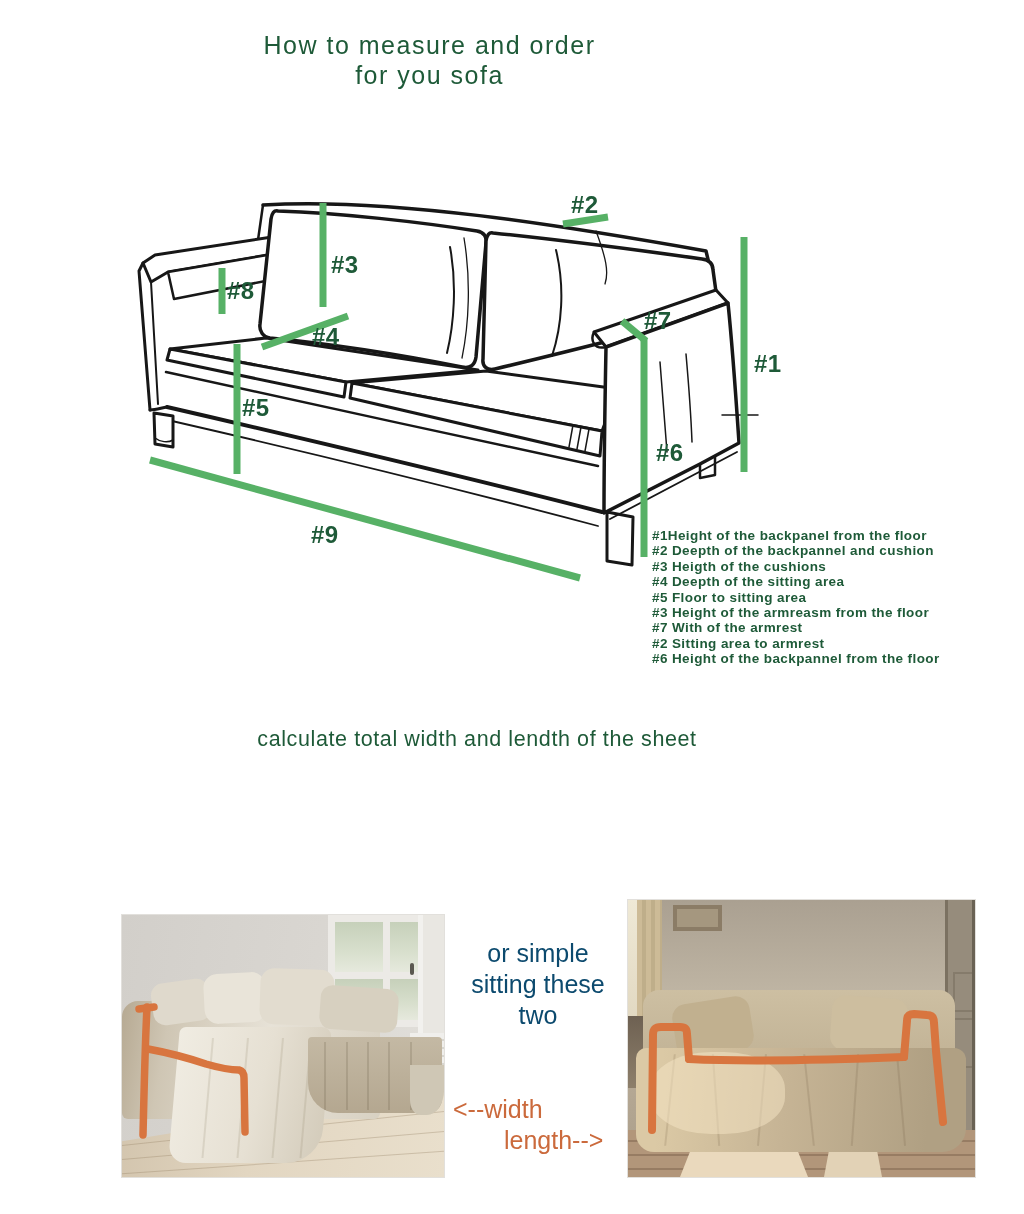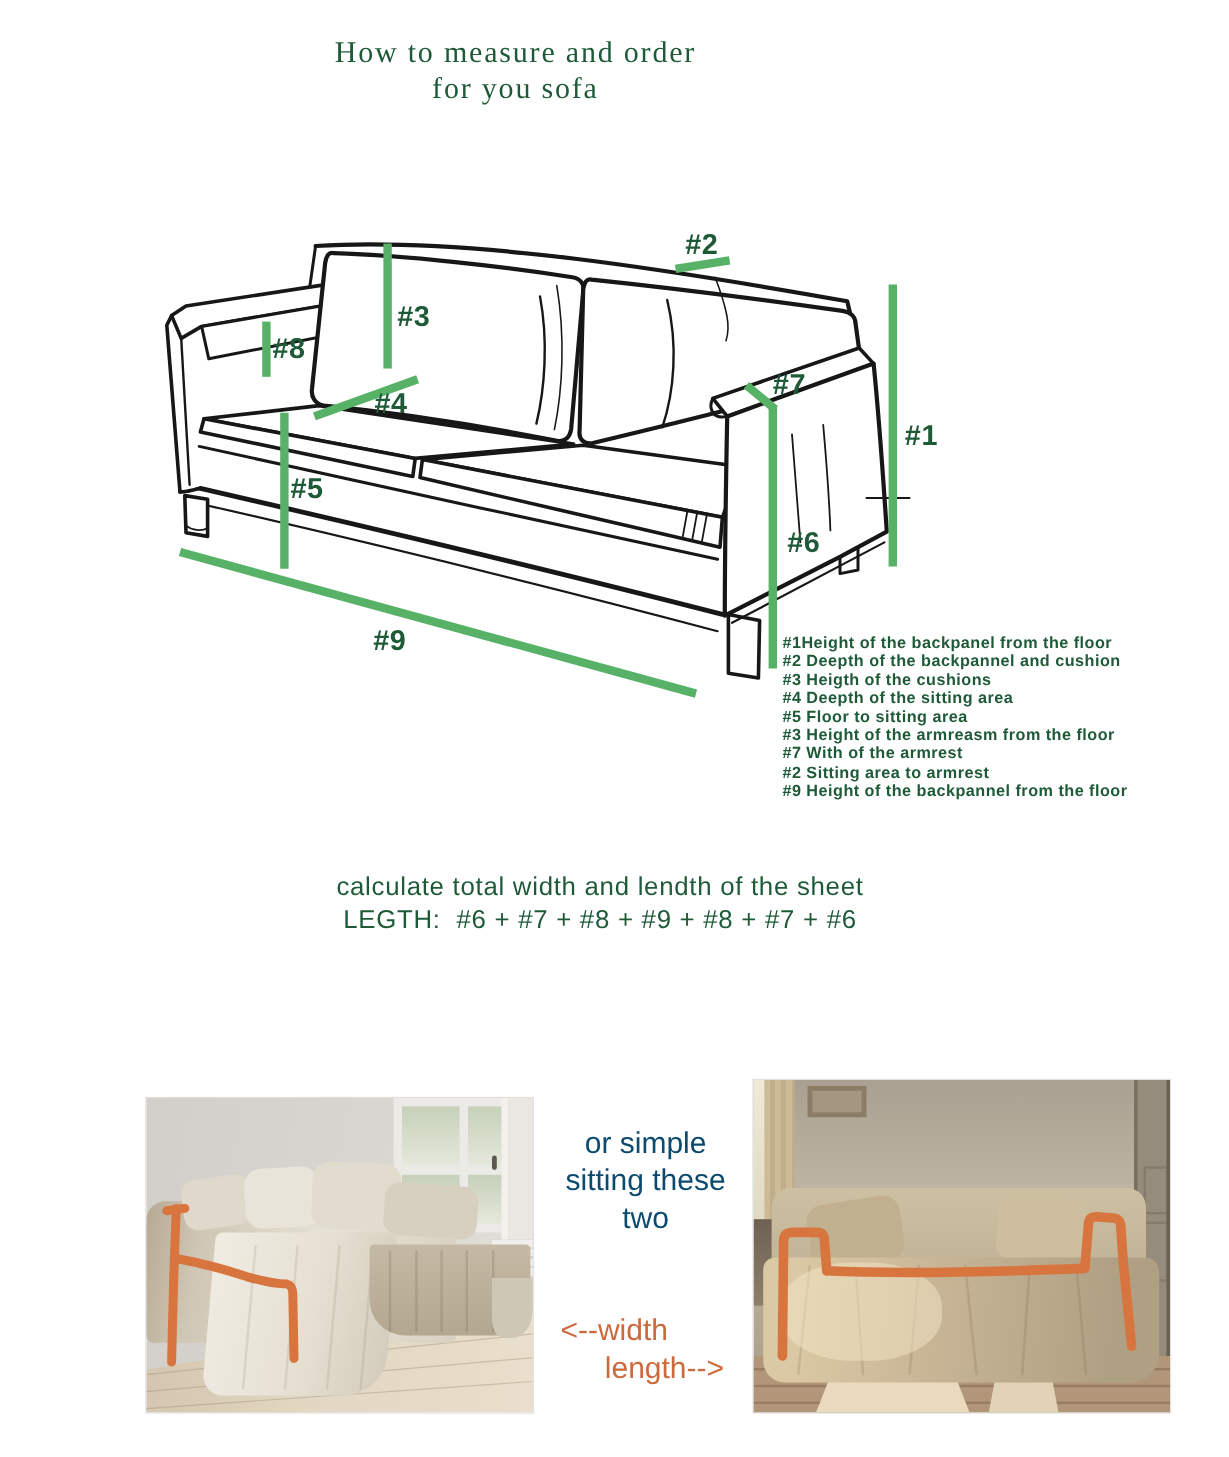--- a/index.html
+++ b/index.html
@@ -3,36 +3,36 @@
 <meta charset="utf-8">
 <style>
   html,body{margin:0;padding:0;background:#ffffff;}
   .page{
     position:relative;width:1024px;height:1214px;margin:0 auto;background:#ffffff;
     font-family:"Liberation Sans","DejaVu Sans",sans-serif;overflow:hidden;
   }
   
   .title{
     position:absolute;left:0;top:30px;width:859px;text-align:center;
-    color:#1e5a38;font-size:25px;line-height:30px;letter-spacing:1.5px;font-weight:400;font-family:Liberation Serif, serif;
+    color:#1e5a38;font-size:25px;line-height:30px;letter-spacing:1.5px;font-weight:400;
   }
   
   .diagram-svg{position:absolute;left:0;top:0;width:1024px;height:780px;}
   .mlabel{
     position:absolute;color:#1e5a38;font-size:24px;font-weight:700;line-height:1;
     letter-spacing:0.5px;white-space:nowrap;
   }
   
   .legend{
     position:absolute;left:652px;top:528px;color:#1e5a38;
     font-size:13.5px;line-height:15.4px;font-weight:700;letter-spacing:0.4px;white-space:nowrap;
   }
   
   .calc{
-    position:absolute;left:140px;top:726px;width:720px;text-align:center;
+    position:absolute;left:117px;top:726px;width:720px;text-align:center;
     color:#1e5a38;font-size:21.5px;line-height:26.5px;font-weight:400;letter-spacing:0.6px;
   }
   .calc div{white-space:pre;}
   
   .photo{position:absolute;overflow:hidden;outline:1px solid #e2e0dc;}
   .photo *{position:absolute;}
   .photo-left{left:122px;top:915px;width:322px;height:262px;
     background:linear-gradient(100deg,#d2cfca 0%,#d9d6d1 55%,#e3e1dc 100%);}
   .photo-right{left:628px;top:900px;width:347px;height:277px;
     background:linear-gradient(180deg,#aaa091 0%,#c4baa8 42%,#b7aa96 62%,#a5real 100%);
@@ -95,21 +95,21 @@
   .rp-sun{left:22px;top:152px;width:135px;height:82px;background:rgba(246,230,198,.50);border-radius:45%;}
   
   .note1{
     position:absolute;left:447px;top:938px;width:182px;text-align:center;
     color:#0c4a6e;font-size:25px;line-height:31px;font-weight:400;
   }
   .note2{
     position:absolute;left:447px;top:1094px;width:200px;
     color:#cb6a3c;font-size:25px;line-height:31px;font-weight:400;white-space:nowrap;
   }
-  .note2 .w{display:block;margin-left:20px;}
+  .note2 .w{display:block;margin-left:6px;}
   .note2 .l{display:block;margin-left:57px;}
 </style>
 </head>
 <body>
 
 <div class="page">
 
   <div class="title">
     <div>How to measure and order</div>
     <div>for you sofa</div>
@@ -184,26 +184,25 @@
 
   <div class="legend">
     <div>#1Height of the backpanel from the floor</div>
     <div>#2 Deepth of the backpannel and cushion</div>
     <div>#3 Heigth of the cushions</div>
     <div>#4 Deepth of the sitting area</div>
     <div>#5 Floor to sitting area</div>
     <div>#3 Height of the armreasm from the floor</div>
     <div>#7 With of the armrest</div>
     <div>#2 Sitting area to armrest</div>
-    <div>#9 Height of the backpannel from the floor</div>
+    <div>#6 Height of the backpannel from the floor</div>
   </div>
 
   <div class="calc">
     <div>calculate total width and lendth of the sheet</div>
-    <div>LEGTH:  #6 + #7 + #8 + #9 + #8 + #7 + #6</div>
   </div>
 
   <div class="photo photo-left">
     <div class="lp-window">
         <i></i>
         <i></i>
         <i></i>
         <i></i>
       </div>
     <div class="lp-window2"></div>

